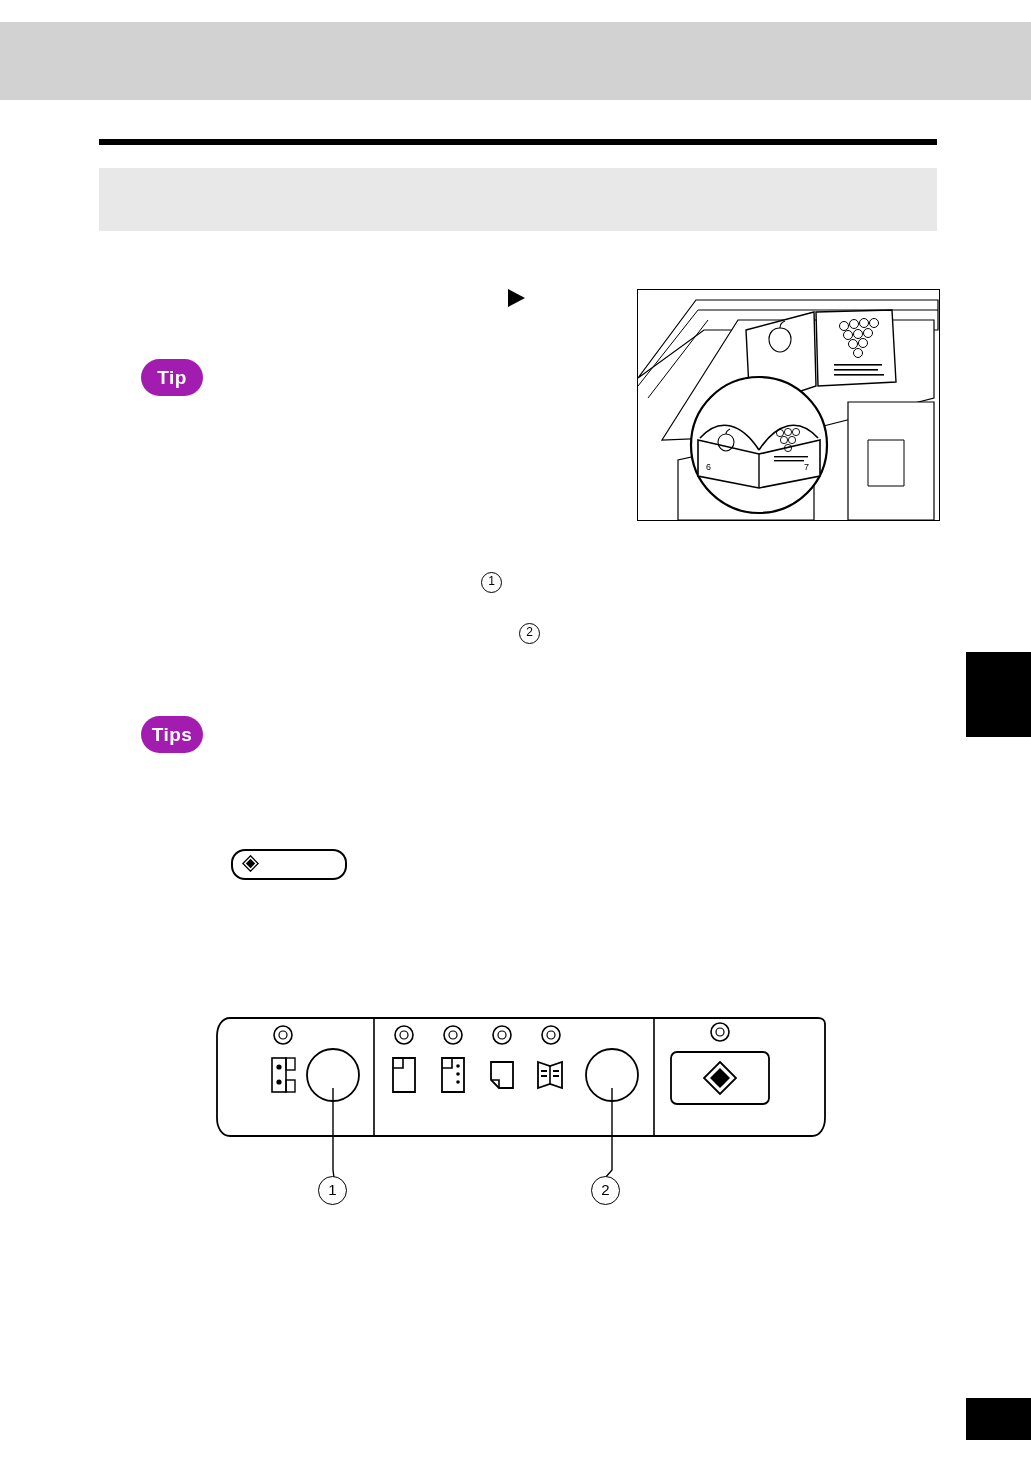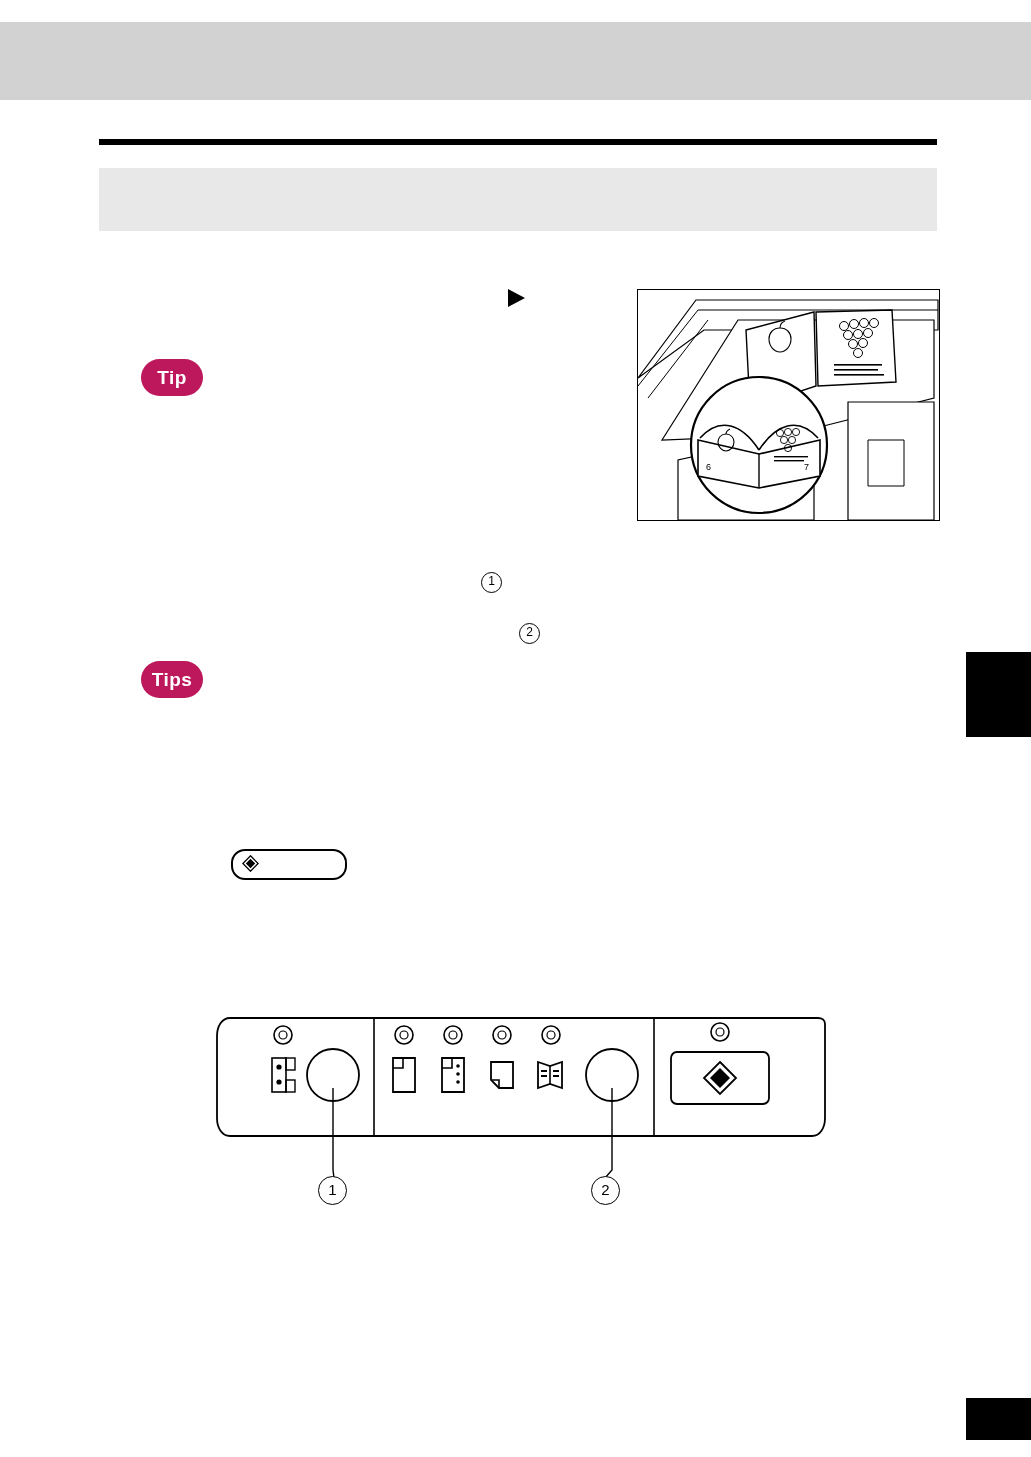--- a/index.html
+++ b/index.html
@@ -45,39 +45,39 @@
     left: 99px;
     top: 168px;
     width: 838px;
     height: 63px;
     background: #e8e8e8;
   }
 
   
   .pill {
     position: absolute;
-    background: #be185d;
+    background: #a21caf;
     color: #ffffff;
     border-radius: 999px;
     font-size: 19px;
     font-weight: bold;
     letter-spacing: 0.5px;
     display: flex;
     align-items: center;
     justify-content: center;
   }
   .pill-tip {
     left: 141px;
     top: 359px;
     width: 62px;
     height: 37px;
   }
   .pill-tips {
     left: 141px;
-    top: 661px;
+    top: 716px;
     width: 62px;
     height: 37px;
   }
 
   
   .tri-marker {
     position: absolute;
     left: 508px;
     top: 289px;
     width: 0;

